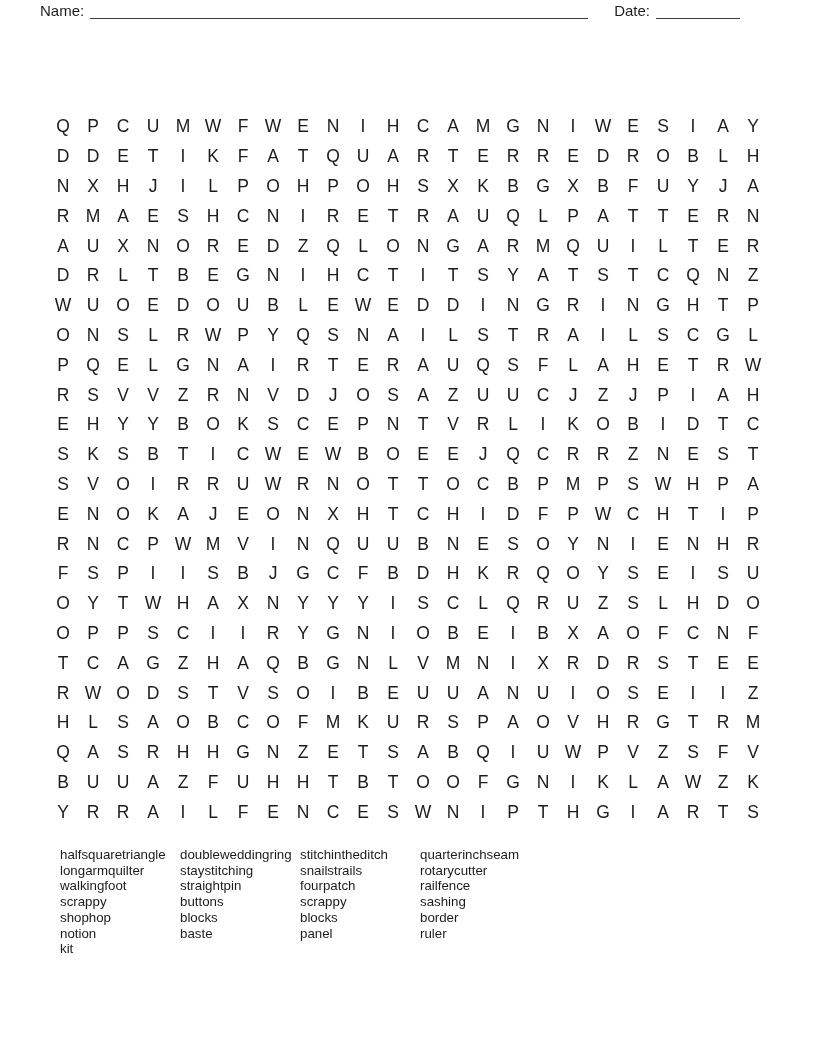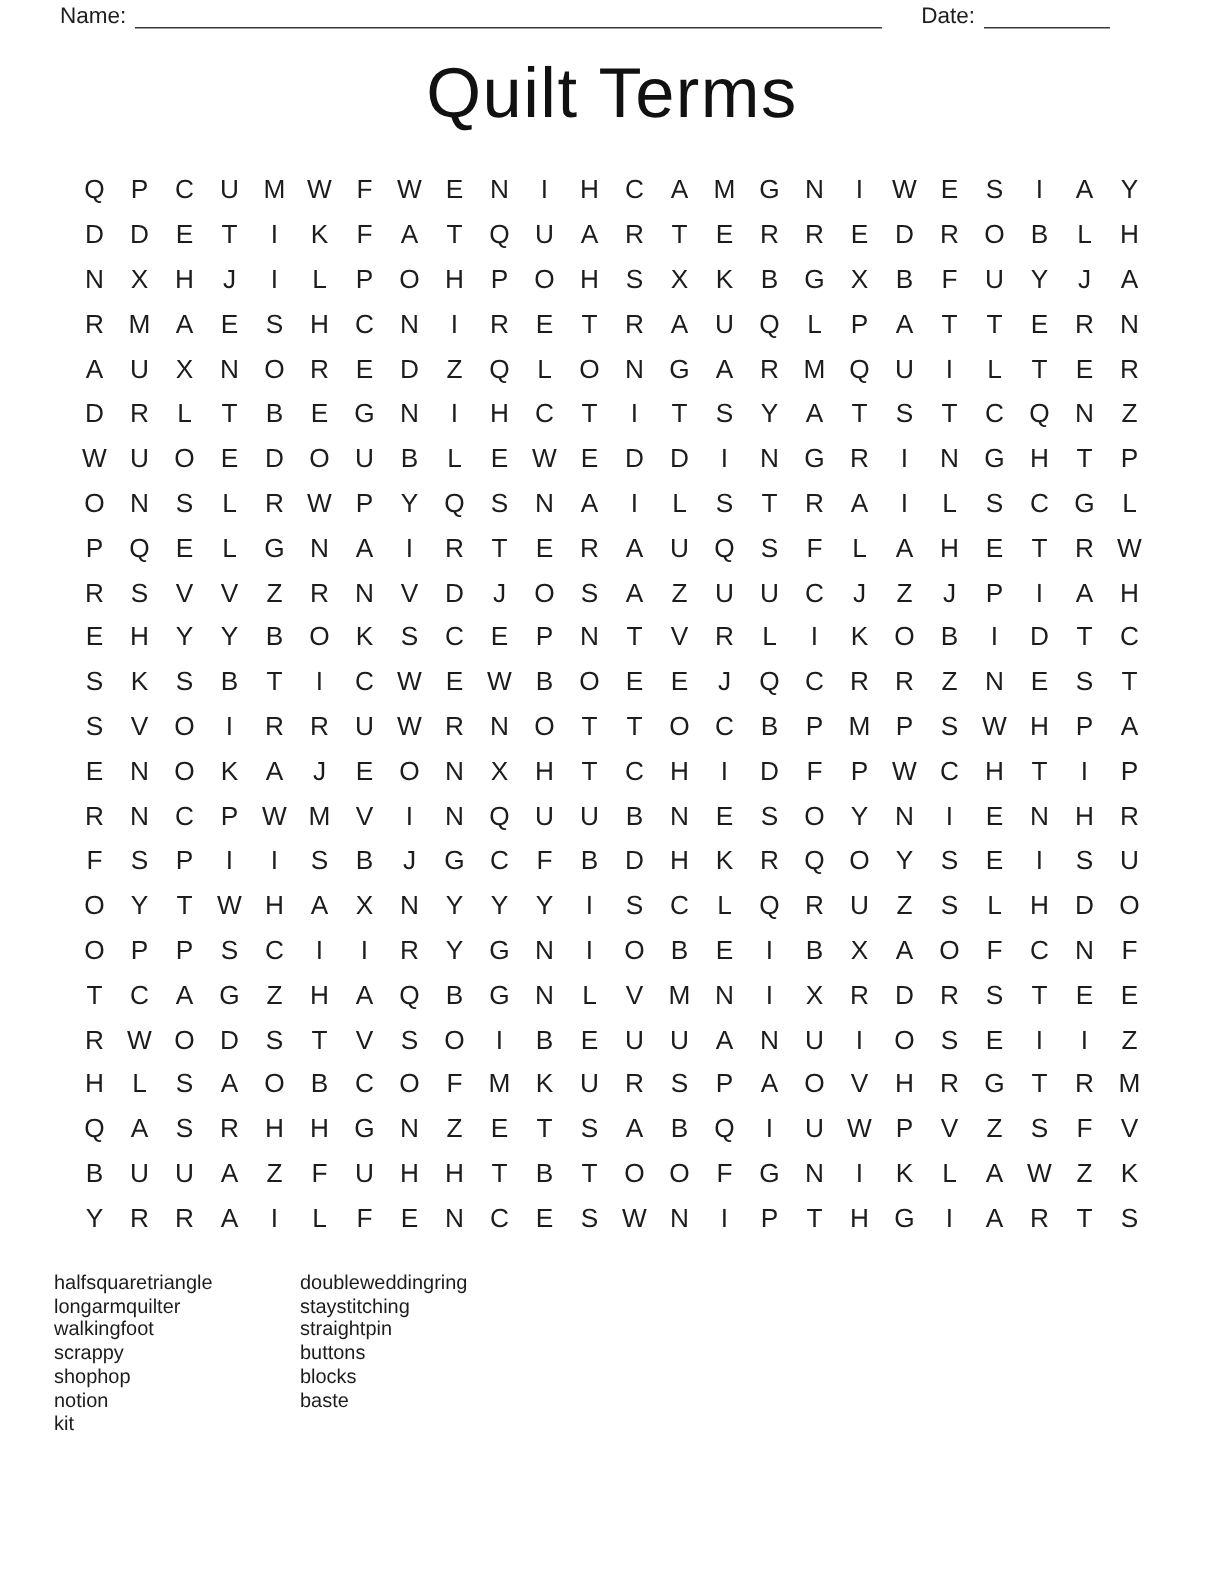--- a/index.html
+++ b/index.html
@@ -67,24 +67,23 @@
     align-items: center;
     justify-content: center;
     font-size: 17.5px;
     font-weight: 400;
     color: #1c1c1c;
   }
   
   .word-list {
     position: absolute;
     top: 847px;
-    left: 36px;
+    left: 60px;
     width: 720px;
     display: flex;
-    gap: 44px;
   }
   .word-col {
     width: 120px;
     flex: 0 0 120px;
   }
   .word {
     font-size: 13.3px;
     line-height: 15.7px;
     color: #1c1c1c;
     white-space: nowrap;
@@ -95,21 +94,20 @@
 
 <div class="page">
 
   <div class="header-row">
     <span class="hdr-label">Name:</span>
     <span class="blank-line name-line"></span>
     <span class="hdr-label">Date:</span>
     <span class="blank-line date-line"></span>
   </div>
 
-  <div class="title">Quilt Terms</div>
 
   <div class="grid">
       <div class="cell">Q</div>
       <div class="cell">P</div>
       <div class="cell">C</div>
       <div class="cell">U</div>
       <div class="cell">M</div>
       <div class="cell">W</div>
       <div class="cell">F</div>
       <div class="cell">W</div>
@@ -694,15 +692,31 @@
         <div class="word">kit</div>
       </div>
       <div class="word-col">
         <div class="word">doubleweddingring</div>
         <div class="word">staystitching</div>
         <div class="word">straightpin</div>
         <div class="word">buttons</div>
         <div class="word">blocks</div>
         <div class="word">baste</div>
       </div>
+      <div class="word-col">
+        <div class="word">stitchintheditch</div>
+        <div class="word">snailstrails</div>
+        <div class="word">fourpatch</div>
+        <div class="word">scrappy</div>
+        <div class="word">blocks</div>
+        <div class="word">panel</div>
+      </div>
+      <div class="word-col">
+        <div class="word">quarterinchseam</div>
+        <div class="word">rotarycutter</div>
+        <div class="word">railfence</div>
+        <div class="word">sashing</div>
+        <div class="word">border</div>
+        <div class="word">ruler</div>
+      </div>
     </div>
 
 </div>
 
 </body></html>

